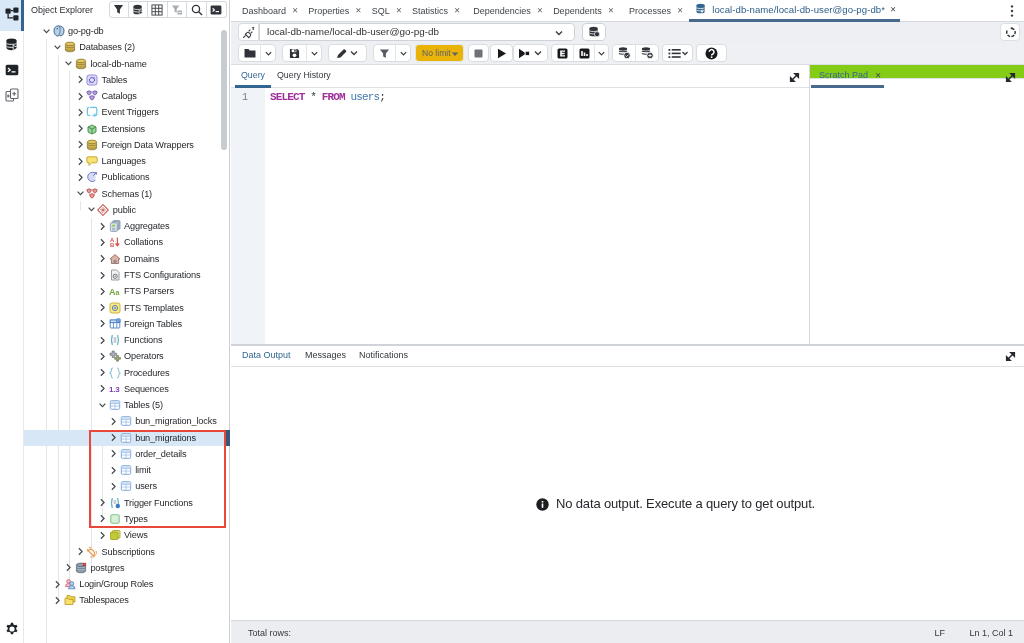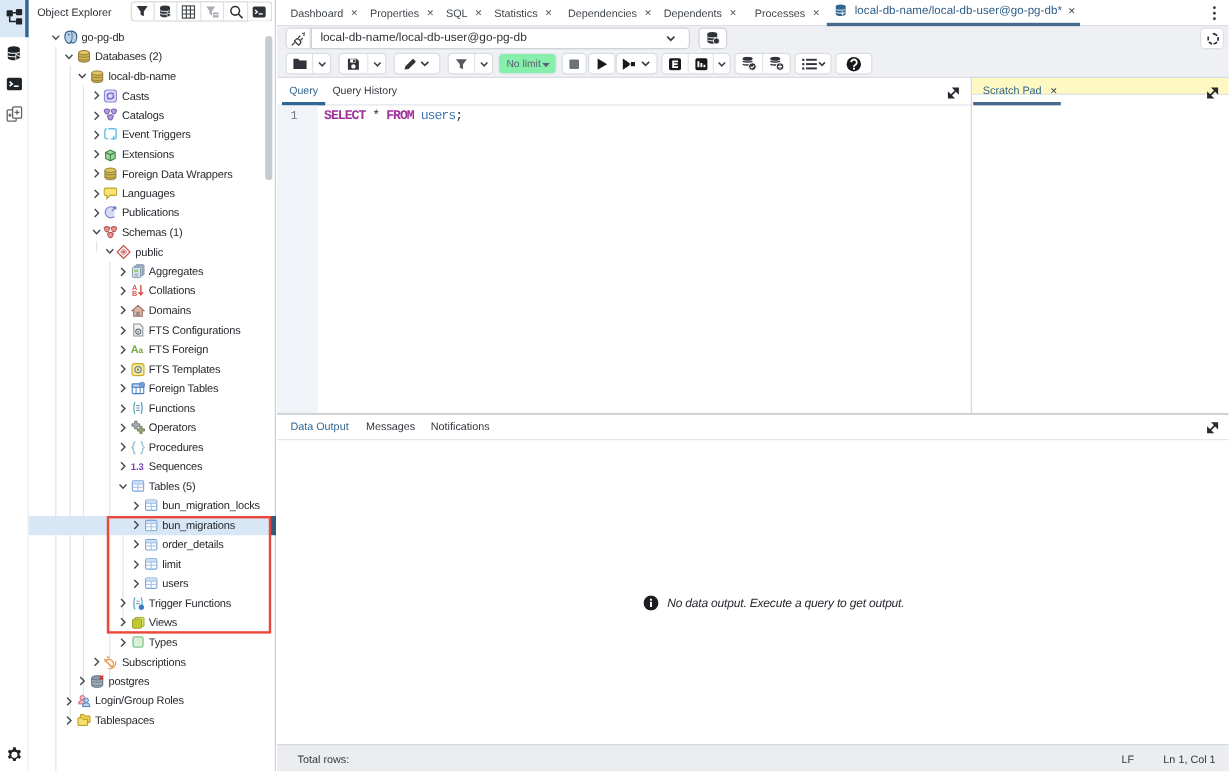--- a/index.html
+++ b/index.html
@@ -50,45 +50,45 @@
 #connsel { position:absolute; left:28px; top:1px; width:316px; height:18px; border:1px solid #cfd3d8; border-radius:0 4px 4px 0; background:#fff; font-size:9.9px; color:#2f3237; line-height:15px; padding-left:7px; }
 #connsel .cv { position:absolute; right:10px; top:3px; }
 #conndb { position:absolute; left:351px; top:1px; width:24px; height:18px; border:1px solid #cfd3d8; border-radius:4px; background:#fff; display:flex; align-items:center; justify-content:center; }
 #connrefresh { position:absolute; right:4px; top:1px; width:20px; height:18px; background:#fff; border:1px solid #dcdfe4; border-radius:4px; display:flex; align-items:center; justify-content:center; }
 
 
 #toolbar { position:absolute; left:0; top:43px; width:793px; height:22px; background:#eef0f4; border-bottom:1px solid #dadde1; }
 .tbgroup { position:absolute; top:1px; height:18px; display:flex; background:#fff; border:1px solid #d9dce0; border-radius:4px; overflow:hidden; }
 .tbtn { height:16px; display:flex; align-items:center; justify-content:center; border-right:1px solid #e3e6e9; }
 .tbtn:last-child { border-right:none; }
-#nolimit { position:absolute; left:184px; top:1px; width:49px; height:18px; background:#86efac; border:1px solid #e2e5ea; border-radius:4px; font-size:8.6px; color:#5a6170; line-height:16px; padding-left:6px; white-space:nowrap; }
+#nolimit { position:absolute; left:184px; top:1px; width:49px; height:18px; background:#eab308; border:1px solid #e2e5ea; border-radius:4px; font-size:8.6px; color:#5a6170; line-height:16px; padding-left:6px; white-space:nowrap; }
 
 
 #qtabs { position:absolute; left:0; top:65px; width:578px; height:23px; background:#fff; border-bottom:1px solid #dde0e4; }
 #qtab1 { position:absolute; left:4px; top:0; height:23px; line-height:20px; padding:0 6px; font-size:8.8px; color:#326690; border-bottom:3px solid #326690; }
 #qtab2 { position:absolute; left:40px; top:0; height:22px; line-height:20px; padding:0 6px; font-size:8.8px; color:#33373c; }
 #editor { position:absolute; left:0; top:88px; width:578px; height:256px; background:#fff; }
 #gutter { position:absolute; left:0; top:0; width:34px; height:256px; background:#f0f3f7; }
 #lnum { position:absolute; left:0; top:2px; line-height:15px; width:17px; text-align:right; font-family:"Liberation Mono",monospace; font-size:10px; color:#737b85; }
 #code { position:absolute; left:39px; top:2px; line-height:15px; font-family:"Liberation Mono",monospace; font-size:11px; letter-spacing:-0.85px; white-space:pre; }
 .kw { color:#a0309a; font-weight:bold; } .id { color:#4478ad; } .pun { color:#33363a; }
 #vdivider { position:absolute; left:578px; top:65px; width:1px; height:281px; background:#d5d8dc; }
-#stabs { position:absolute; left:579px; top:65px; width:214px; height:14px; background:#fef9c3; border-bottom:1px solid #dde0e4; }
+#stabs { position:absolute; left:579px; top:65px; width:214px; height:14px; background:#84cc16; border-bottom:1px solid #dde0e4; }
 #stab1 { position:absolute; left:1px; top:0; height:23px; padding:0 3px 0 8px; font-size:9px; color:#326690; border-bottom:3px solid #47698b; display:flex; align-items:center; }
 #stab1 .x { color:#3c4043; font-size:7.5px; margin-left:7px; }
 #scontent { position:absolute; left:579px; top:88px; width:214px; height:256px; background:#fff; }
 
 
 #ddiv { position:absolute; left:0; top:344px; width:793px; height:2px; background:#d0d4d8; }
 #dtabs { position:absolute; left:0; top:346px; width:793px; height:21px; background:#fff; border-bottom:1px solid #dde0e4; }
 #dtab1 { position:absolute; left:4px; top:0; height:36px; line-height:19px; padding:0 7px; font-size:9px; color:#326690; border-bottom:3px solid #326690; }
 #dtab2 { position:absolute; left:74px; top:0; height:20px; line-height:19px; font-size:9px; color:#33373c; }
 #dtab3 { position:absolute; left:128px; top:0; height:20px; line-height:19px; font-size:9px; color:#33373c; }
 #dcontent { position:absolute; left:0; top:367px; width:793px; height:253px; background:#fff; }
-#nodata { position:absolute; left:305px; top:129px; font-size:10px; letter-spacing:-0.15px; color:#26292e; white-space:nowrap;font-style:italic; }
+#nodata { position:absolute; left:305px; top:129px; font-size:13px; letter-spacing:-0.15px; color:#26292e; white-space:nowrap; }
 #nodata svg { vertical-align:-3px; margin-right:7px; }
 
 
 #statusbar { position:absolute; left:0; top:620px; width:793px; height:23px; background:#ebedf0; border-top:1px solid #d4d7db; font-size:9px; color:#33373c; }
 #totrows { position:absolute; left:17px; top:7px; }
 #lf { position:absolute; right:79px; top:7px; }
 #lncol { position:absolute; right:11px; top:7px; }
 
 .expand { position:absolute; width:13px; height:13px; }
 </style>
@@ -246,21 +246,21 @@
               <path d="M3.2,1.4 L6.8,5 L3.2,8.6" stroke="#43474c" stroke-width="1.3" fill="none"></path>
             </svg>
           </span>
           <span class="ticon"><svg width="12" height="12" viewBox="0 0 12 12">
               <rect x="1" y="1" width="10" height="10" rx="2" fill="#dcdaf6" stroke="#8a85dd" stroke-width="0.9"></rect>
               <path d="M3.4,6.8 a2.7,2.7 0 0 1 4.6,-2.4" stroke="#5a54c8" stroke-width="1" fill="none"></path>
               <path d="M8.6,5.2 a2.7,2.7 0 0 1 -4.6,2.4" stroke="#5a54c8" stroke-width="1" fill="none"></path>
               <path d="M8.7,2.9 v1.8 h-1.8 z" fill="#5a54c8"></path>
               <path d="M3.3,9.1 V7.3 h1.8 z" fill="#5a54c8"></path>
             </svg></span>
-          <span>Casts</span>
+          <span>Tables</span>
         </div>
 <div class="row pl3">
           <span class="chev">
             <svg width="9" height="9" viewBox="0 0 10 10">
               <path d="M3.2,1.4 L6.8,5 L3.2,8.6" stroke="#43474c" stroke-width="1.3" fill="none"></path>
             </svg>
           </span>
           <span class="ticon"><svg width="12" height="12" viewBox="0 0 12 12">
               <g fill="#b29ddb" stroke="#7c5fb4" stroke-width="0.9">
                 <path d="M0.8,1.8 q2.3,-1.9 4.6,0 q-0.7,3.2 -2.3,3.2 q-1.6,0 -2.3,-3.2 z"></path>
@@ -415,21 +415,21 @@
 <div class="row pl5">
           <span class="chev">
             <svg width="9" height="9" viewBox="0 0 10 10">
               <path d="M3.2,1.4 L6.8,5 L3.2,8.6" stroke="#43474c" stroke-width="1.3" fill="none"></path>
             </svg>
           </span>
           <span class="ticon"><svg width="12" height="12" viewBox="0 0 12 12">
               <text x="0" y="9.5" font-size="9" font-weight="bold" fill="#71a83e" font-family="Liberation Sans">A</text>
               <text x="6.4" y="9.5" font-size="7" font-weight="bold" fill="#71a83e" font-family="Liberation Sans">a</text>
             </svg></span>
-          <span>FTS Foreign</span>
+          <span>FTS Parsers</span>
         </div>
 <div class="row pl5">
           <span class="chev">
             <svg width="9" height="9" viewBox="0 0 10 10">
               <path d="M3.2,1.4 L6.8,5 L3.2,8.6" stroke="#43474c" stroke-width="1.3" fill="none"></path>
             </svg>
           </span>
           <span class="ticon"><svg width="12" height="12" viewBox="0 0 12 12">
               <rect x="1" y="1" width="10" height="10" rx="2" fill="#f7e98c" stroke="#c7ab2e" stroke-width="0.9"></rect>
               <circle cx="6" cy="6" r="2.6" fill="none" stroke="#4a72b8" stroke-width="0.9"></circle>
@@ -589,35 +589,35 @@
             </svg></span>
           <span>Trigger Functions</span>
         </div>
 <div class="row pl5">
           <span class="chev">
             <svg width="9" height="9" viewBox="0 0 10 10">
               <path d="M3.2,1.4 L6.8,5 L3.2,8.6" stroke="#43474c" stroke-width="1.3" fill="none"></path>
             </svg>
           </span>
           <span class="ticon"><svg width="12" height="12" viewBox="0 0 12 12">
+              <rect x="1.8" y="1.8" width="8.4" height="8.4" rx="1.4" fill="#d9efda" stroke="#81c784" stroke-width="1.1"></rect>
+            </svg></span>
+          <span>Types</span>
+        </div>
+<div class="row pl5">
+          <span class="chev">
+            <svg width="9" height="9" viewBox="0 0 10 10">
+              <path d="M3.2,1.4 L6.8,5 L3.2,8.6" stroke="#43474c" stroke-width="1.3" fill="none"></path>
+            </svg>
+          </span>
+          <span class="ticon"><svg width="12" height="12" viewBox="0 0 12 12">
               <rect x="3.5" y="1.5" width="7.5" height="7.5" rx="0.8" fill="#dce775" stroke="#9e9d24" stroke-width="0.8"></rect>
               <rect x="1.5" y="3" width="7.5" height="7.5" rx="0.8" fill="#c0ca33" stroke="#9e9d24" stroke-width="0.8"></rect>
             </svg></span>
           <span>Views</span>
-        </div>
-<div class="row pl5">
-          <span class="chev">
-            <svg width="9" height="9" viewBox="0 0 10 10">
-              <path d="M3.2,1.4 L6.8,5 L3.2,8.6" stroke="#43474c" stroke-width="1.3" fill="none"></path>
-            </svg>
-          </span>
-          <span class="ticon"><svg width="12" height="12" viewBox="0 0 12 12">
-              <rect x="1.8" y="1.8" width="8.4" height="8.4" rx="1.4" fill="#d9efda" stroke="#81c784" stroke-width="1.1"></rect>
-            </svg></span>
-          <span>Types</span>
         </div>
 <div class="row pl3">
           <span class="chev">
             <svg width="9" height="9" viewBox="0 0 10 10">
               <path d="M3.2,1.4 L6.8,5 L3.2,8.6" stroke="#43474c" stroke-width="1.3" fill="none"></path>
             </svg>
           </span>
           <span class="ticon"><svg width="12" height="12" viewBox="0 0 12 12">
               <path d="M2,4.6 L7.4,10 A3.8,3.8 0 0 0 2,4.6 Z" fill="#fdf3e6" stroke="#e8954a" stroke-width="1.1"></path>
               <path d="M4.2,11 c1.6,0.6 3.6,0 4.8,-1.3 1.2,-1.2 1.8,-3.2 1.2,-4.8" stroke="#e8954a" stroke-width="0.9" fill="none"></path>

